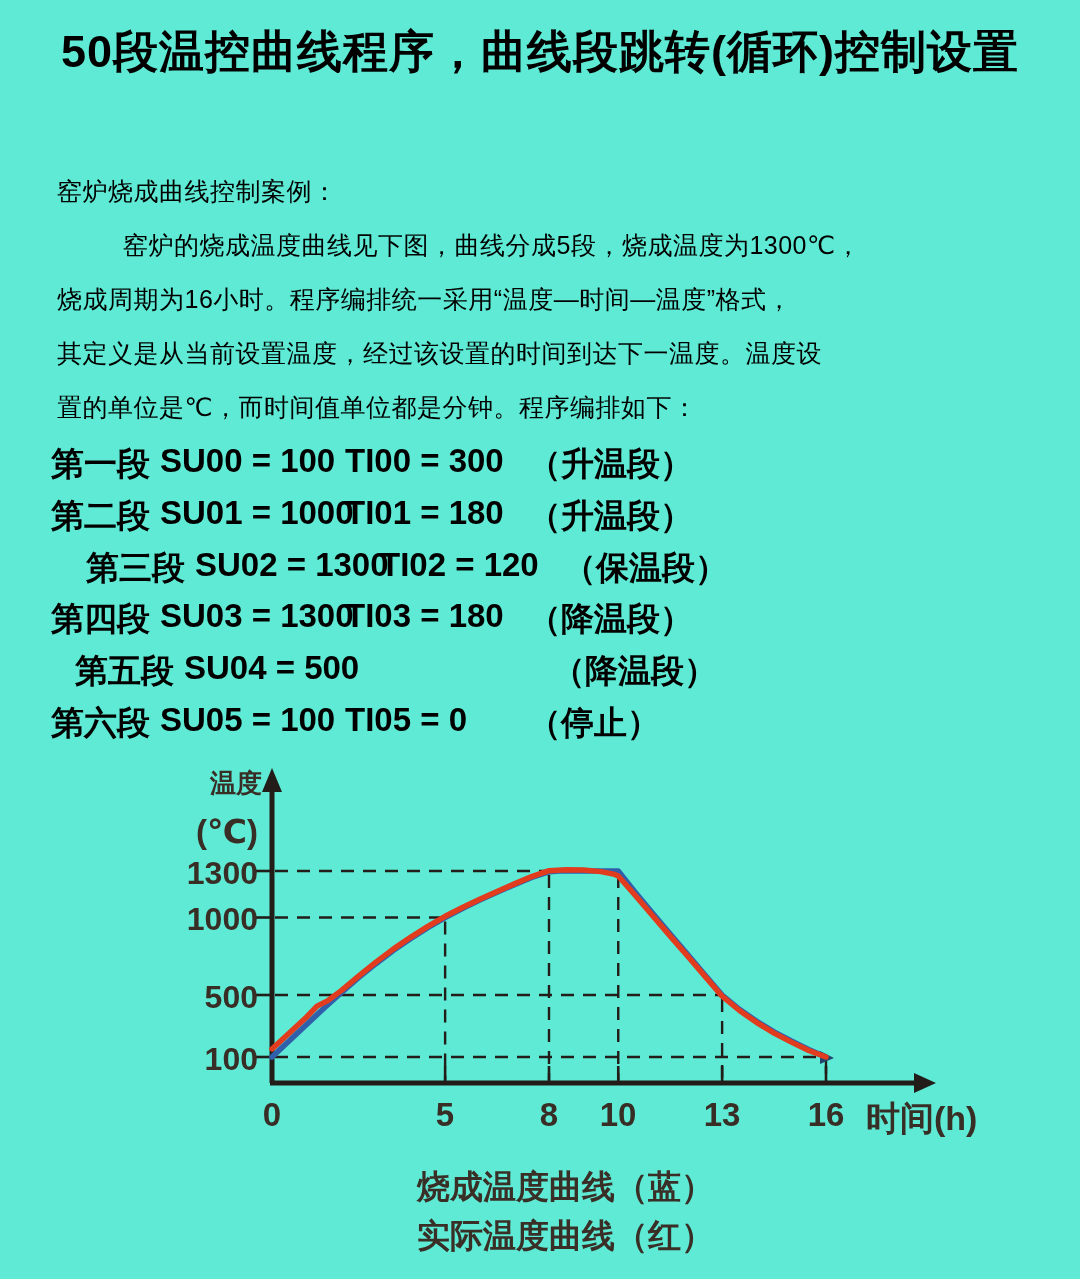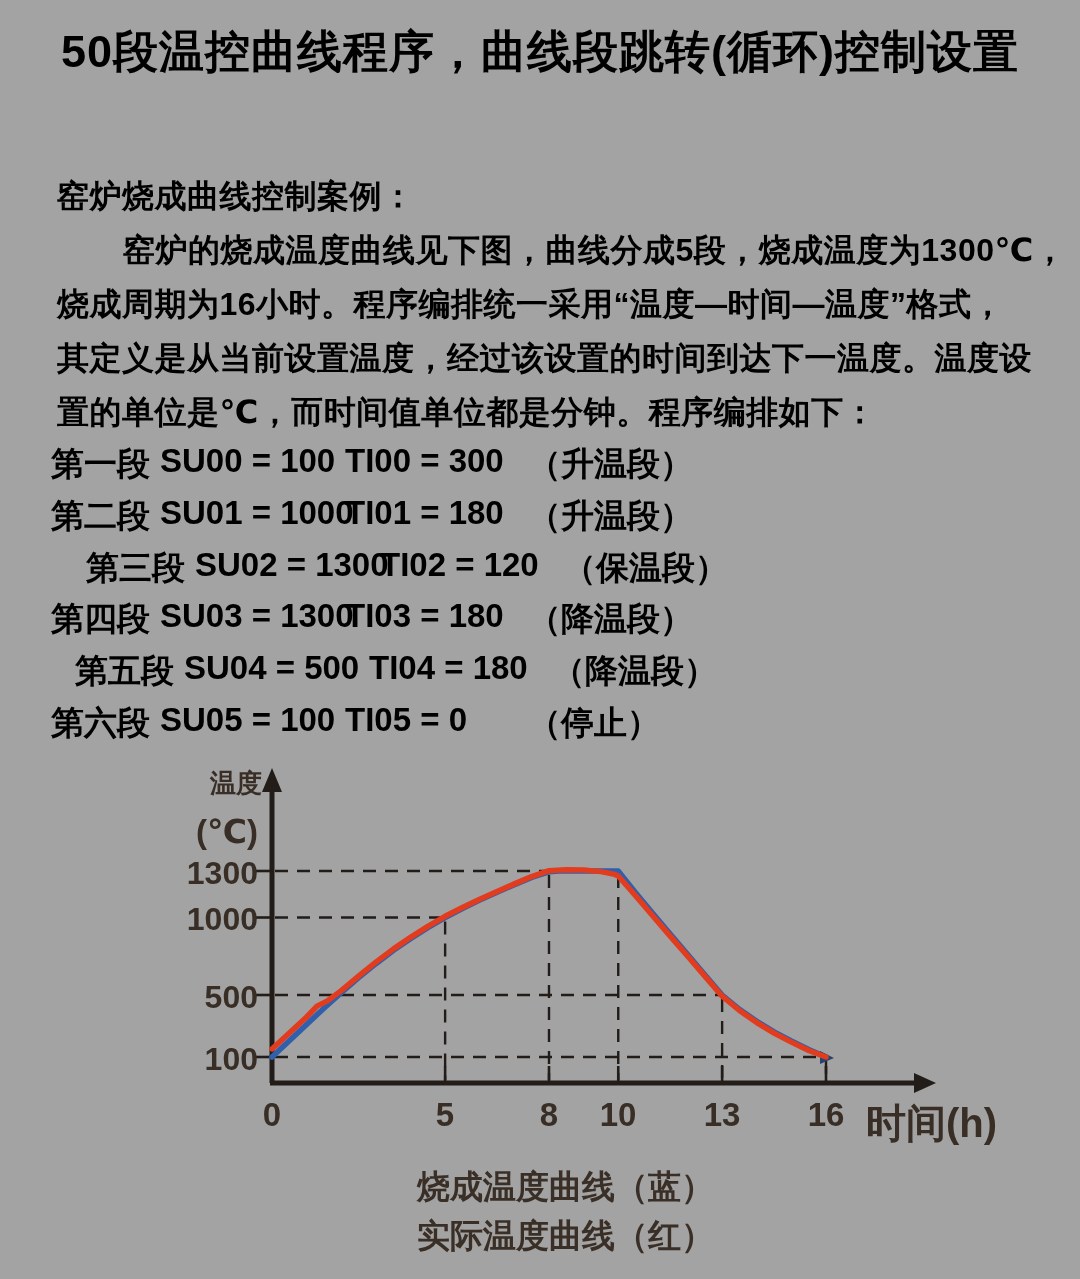--- a/index.html
+++ b/index.html
@@ -1,41 +1,41 @@
 <!DOCTYPE html>
 <html><head>
 <meta charset="utf-8">
 <style>
   html,body{margin:0;padding:0;background:#ffffff;}
   .page{
-    position:relative;width:1080px;height:1279px;background:#a3a3a3;
+    position:relative;width:1080px;height:1279px;background:#5eead4;
     font-family:"Liberation Sans","DejaVu Sans",sans-serif;color:#000;overflow:hidden;
   }
   .title-line{position:absolute;left:0;width:100%;text-align:center;
     font-size:45px;font-weight:800;letter-spacing:1px;color:#000;}
   .t1{top:22px;} .t2{top:92px;}
-  .para-line{position:absolute;left:57px;font-size:32px;font-weight:700;
+  .para-line{position:absolute;left:57px;font-size:25px;font-weight:400;
     letter-spacing:0.5px;white-space:nowrap;color:#000;}
   .p0{top:175px;} .p1{top:229px;left:123px;} .p2{top:283px;} .p3{top:337px;} .p4{top:391px;}
   .prog-row{position:absolute;left:0;width:885px;height:40px;font-size:33px;font-weight:700;color:#000;}
   .r0{top:442px;} .r1{top:494px;} .r2{top:546px;margin-left:35px;} .r3{top:597px;} .r4{top:649px;margin-left:24px;} .r5{top:701px;}
   .prog-row .seg{position:absolute;left:51px;white-space:nowrap;}
   .prog-row .su {position:absolute;left:160px;white-space:nowrap;}
   .prog-row .ti {position:absolute;left:345px;white-space:nowrap;}
   .prog-row .note{position:absolute;left:528px;white-space:nowrap;}
   .chart-svg{position:absolute;left:0;top:750px;width:1080px;height:420px;}
   .chart-label{position:absolute;color:#382e26;font-weight:700;white-space:nowrap;}
   .ylab1{top:766px;left:120px;width:142px;text-align:right;font-size:26px;}
   .ylab2{top:812px;left:120px;width:138px;text-align:right;font-size:33px;}
   .ytick{position:absolute;left:118px;width:140px;text-align:right;
     font-size:32px;font-weight:700;color:#382e26;}
   .yt1300{top:855px;} .yt1000{top:901px;} .yt500{top:979px;} .yt100{top:1041px;}
   .xtick{position:absolute;width:100px;text-align:center;top:1096px;
     font-size:33px;font-weight:700;color:#382e26;}
-  .xlab{position:absolute;left:866px;top:1096px;font-size:40px;font-weight:700;color:#382e26;white-space:nowrap;}
+  .xlab{position:absolute;left:866px;top:1096px;font-size:34px;font-weight:700;color:#382e26;white-space:nowrap;}
   .legend-line{position:absolute;left:417px;font-size:33px;font-weight:700;
     color:#3a2f27;white-space:nowrap;}
   .lg1{top:1165px;} .lg2{top:1214px;}
 </style>
 </head>
 <body>
 
 <div class="page">
 
   <div class="title-line t1">50段温控曲线程序，曲线段跳转(循环)控制设置</div>
@@ -66,21 +66,20 @@
   </div>
   <div class="prog-row r3">
     <span class="seg">第四段</span>
     <span class="su">SU03 = 1300</span>
     <span class="ti">TI03 = 180</span>
     <span class="note">（降温段）</span>
   </div>
   <div class="prog-row r4">
     <span class="seg">第五段</span>
     <span class="su">SU04 = 500</span>
-    <span class="ti">TI04 = 180</span>
     <span class="note">（降温段）</span>
   </div>
   <div class="prog-row r5">
     <span class="seg">第六段</span>
     <span class="su">SU05 = 100</span>
     <span class="ti">TI05 = 0</span>
     <span class="note">（停止）</span>
   </div>
 
   <svg id="curve-svg" class="chart-svg" viewBox="0 750 1080 420">

